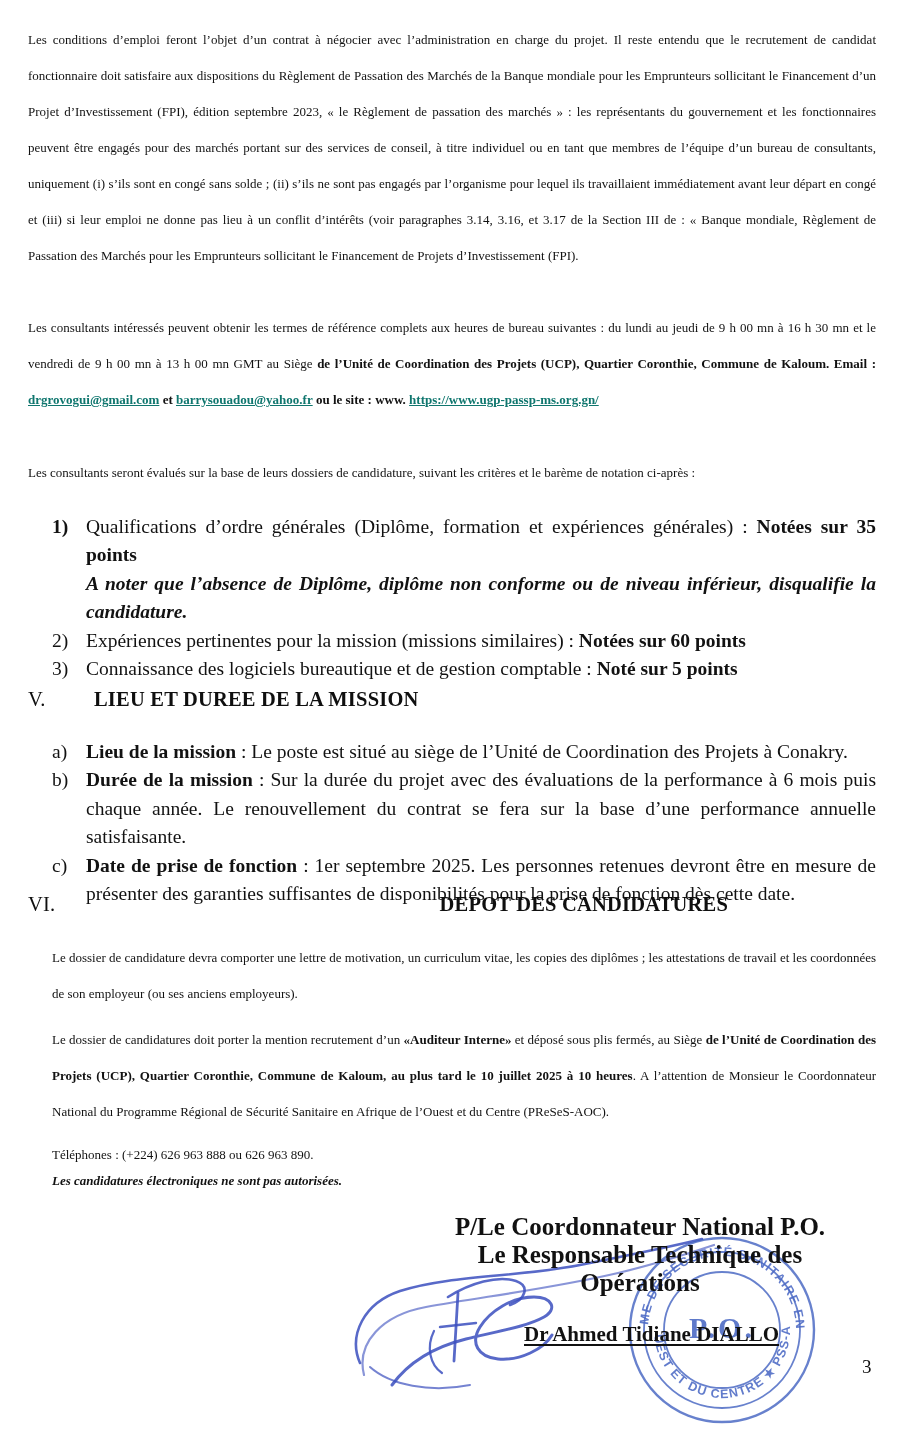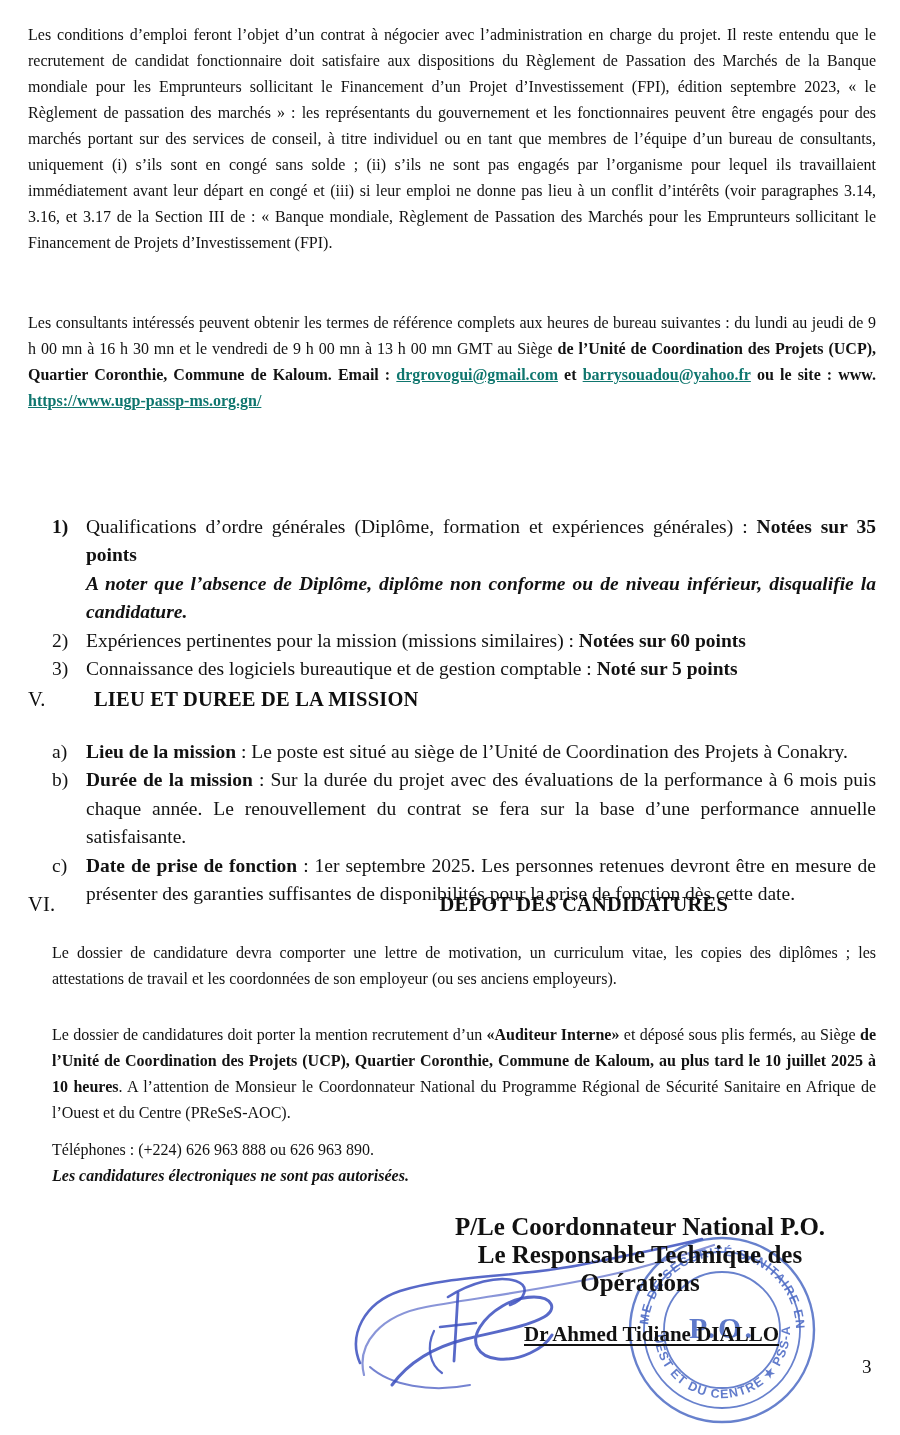--- a/index.html
+++ b/index.html
@@ -17,22 +17,22 @@
   }
   .page {
     position: relative;
     width: 900px;
     height: 1435px;
     padding: 0;
     box-sizing: border-box;
   }
   .body-text {
     position: absolute;
-    font-size: 16px;
-    line-height: 26px;
+    font-size: 13px;
+    line-height: 36px;
     text-align: justify;
     text-justify: inter-word;
     color: #121212;
   }
   b, .b { font-weight: bold; }
   .bi { font-weight: bold; font-style: italic; }
 
   a.link, .link {
     color: #0f766e;
     font-weight: bold;
@@ -138,20 +138,23 @@
 
   <div class="body-text" style="left:28px; top:310px; width:848px;">
     <span>Les consultants intéressés peuvent obtenir les termes de référence complets aux heures de bureau suivantes : du lundi au jeudi de 9 h 00 mn à 16 h 30 mn et le vendredi de 9 h 00 mn à 13 h 00 mn GMT au Siège </span><b>de l’Unité de Coordination des Projets (UCP), Quartier Coronthie, Commune de Kaloum. Email :</b>
     <a class="link" href="#">drgrovogui@gmail.com</a>
     <b>et</b>
     <a class="link" href="#">barrysouadou@yahoo.fr</a>
     <b>ou le site : www.</b>
     <a class="link" href="#">https://www.ugp-passp-ms.org.gn/</a>
   </div>
 
+  <div class="body-text" style="left:28px; top:455px; width:848px;">
+    <span>Les consultants seront évalués sur la base de leurs dossiers de candidature, suivant les critères et le barème de notation ci-après :</span>
+  </div>
 
   <div class="num-list" style="left:52px; top:513px; width:824px;">
 
     <div class="li-row">
       <div class="li-marker">1)</div>
       <div class="li-body">
         <span>Qualifications d’ordre générales (Diplôme, formation et expériences générales) : </span><b>Notées sur 35 points</b>
       </div>
     </div>
 

